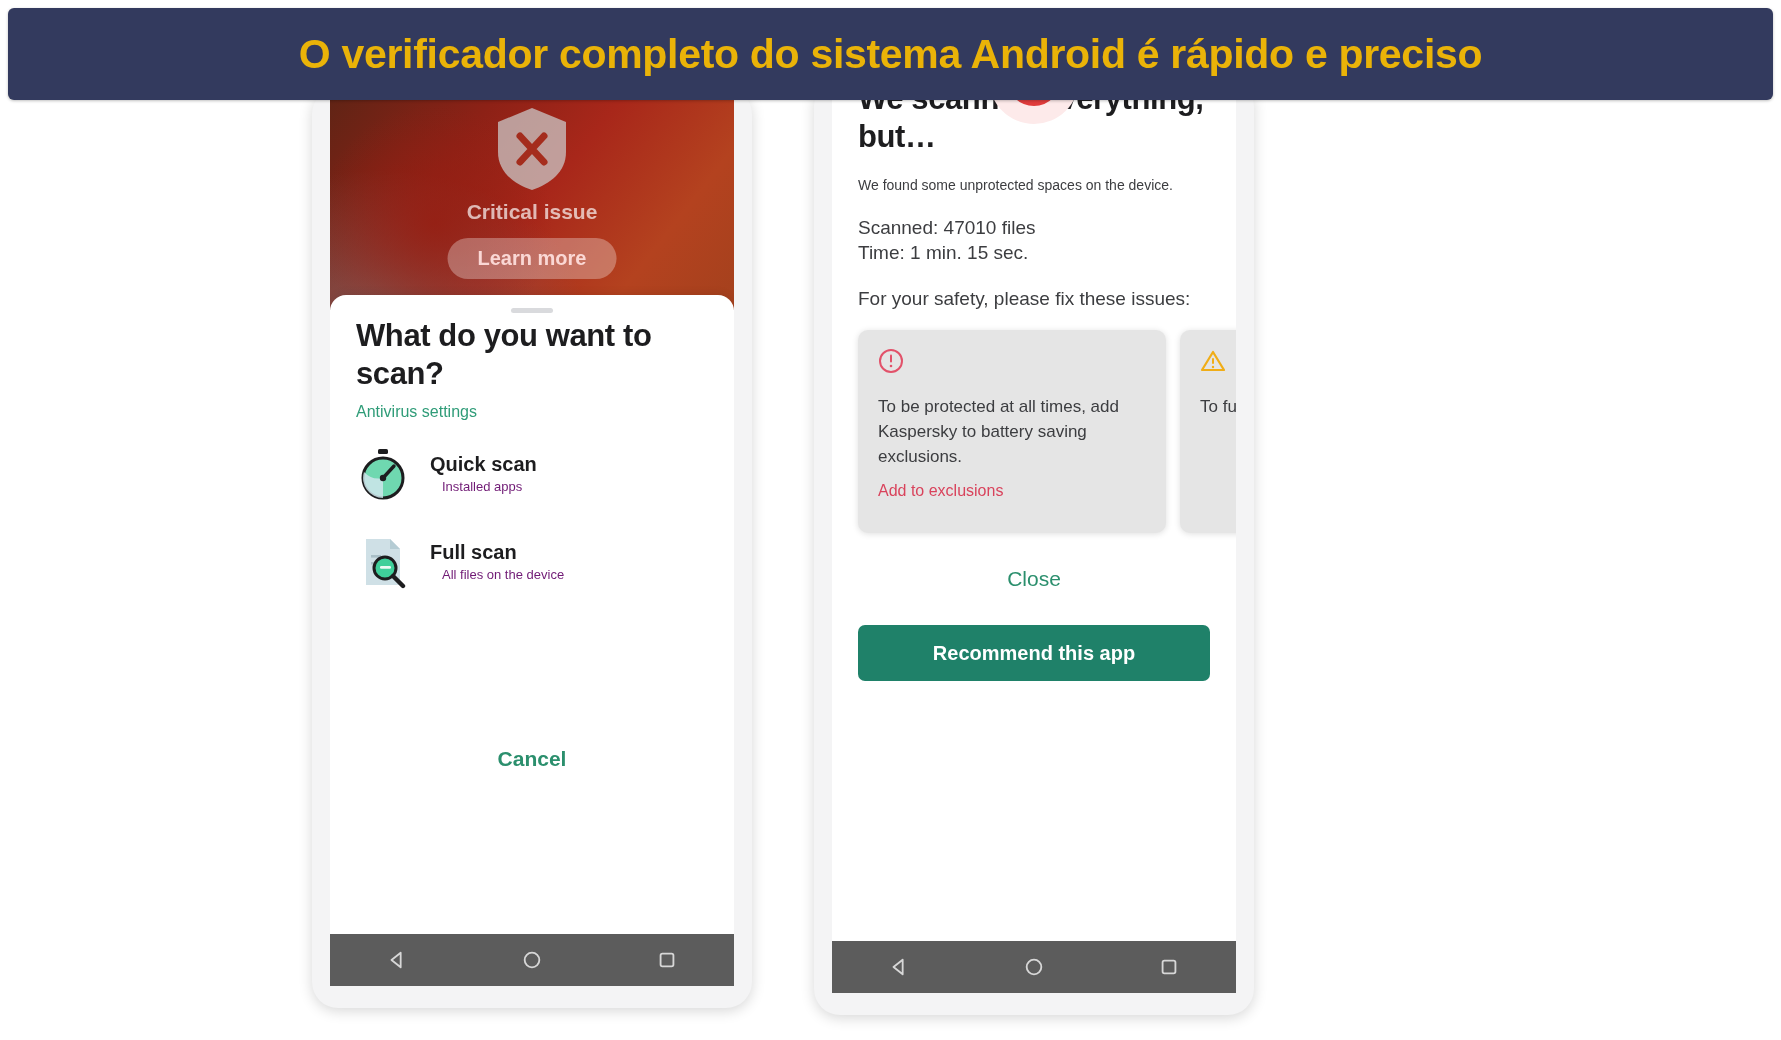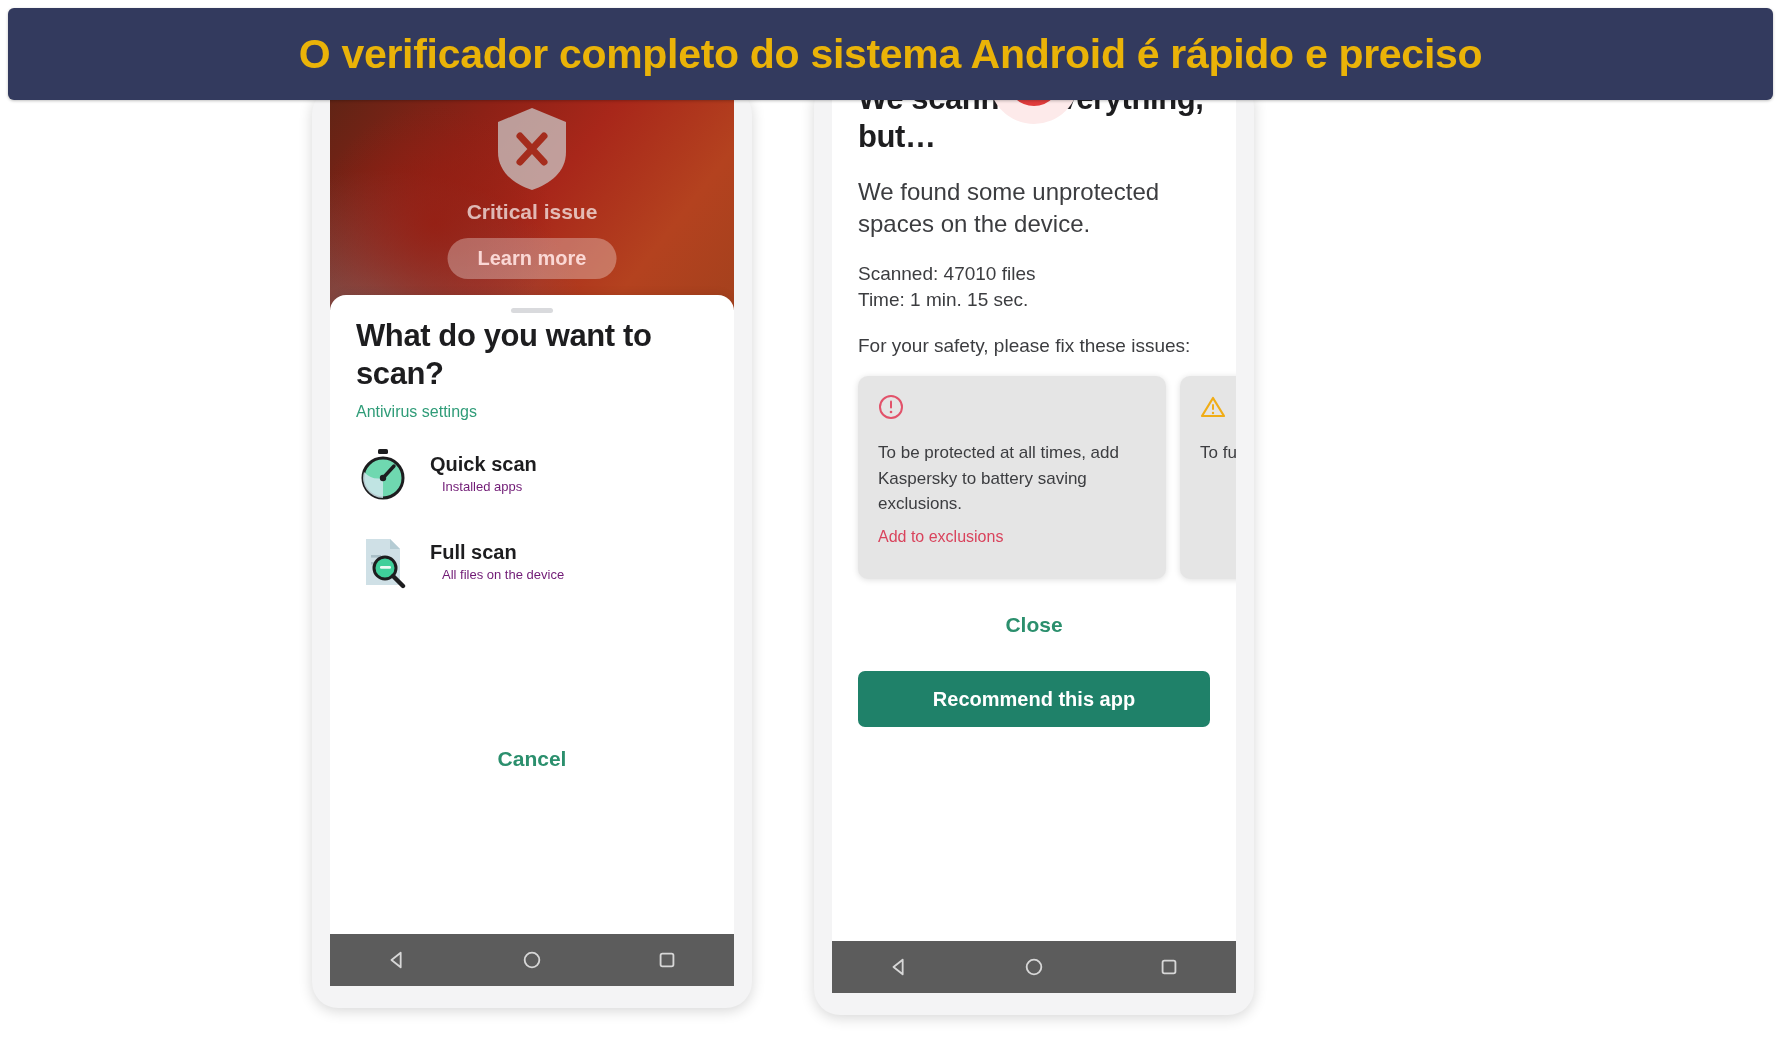--- a/index.html
+++ b/index.html
@@ -104,37 +104,37 @@
   
   .r-body{position:absolute;left:0;right:0;top:0;bottom:0;background:#fff;padding:0 26px;box-sizing:border-box;}
   .badge-wrap{position:absolute;left:50%;top:-46px;transform:translateX(-50%);
     width:90px;height:90px;border-radius:50%;background:#fdeaea;
     display:flex;align-items:center;justify-content:center;}
   .badge-core{width:54px;height:54px;border-radius:50%;
     background:linear-gradient(180deg,#f05454 0%,#e03b3b 100%);
     display:flex;align-items:center;justify-content:center;
     color:#fff;font-size:30px;font-weight:700;line-height:1;}
   .r-title{color:#1d1d1f;font-size:31px;font-weight:700;line-height:1.22;letter-spacing:-.4px;}
-  .r-para{margin-top:20px;color:#3c3d40;font-size:24px;line-height:1.36;}
+  .r-para{margin-top:20px;color:#3c3d40;font-size:14px;line-height:1.36;}
   .r-stats{margin-top:20px;color:#3c3d40;font-size:19px;line-height:1.36;}
   .r-fix{margin-top:20px;color:#3c3d40;font-size:19px;line-height:1.36;}
 
   .cards{position:relative;margin-top:18px;height:203px;}
   .card{
     position:absolute;top:0;background:#e5e5e5;border-radius:10px;
     box-shadow:0 1px 6px rgba(0,0,0,.13);
     padding:18px 20px;box-sizing:border-box;height:203px;
   }
   #card-1{left:0;width:308px;}
   #card-2{left:322px;width:200px;}
   .card-ico{width:26px;height:26px;margin-bottom:16px;}
   .card-text{color:#3c3d40;font-size:17px;line-height:1.48;}
   .card-action{margin-top:12px;color:#d9435c;font-size:16px;font-weight:400;}
 
-  .close-link{margin-top:34px;text-align:center;color:#2b8f6d;font-size:21px;font-weight:700;}
+  .close-link{margin-top:34px;text-align:center;color:#2b8f6d;font-size:21px;font-weight:400;}
   .recommend-btn{
     margin-top:34px;height:56px;border-radius:7px;background:#1f8169;
     display:flex;align-items:center;justify-content:center;
     color:#ffffff;font-size:20px;font-weight:700;
   }
 </style>
 </head>
 <body>
 
 <div class="banner">

